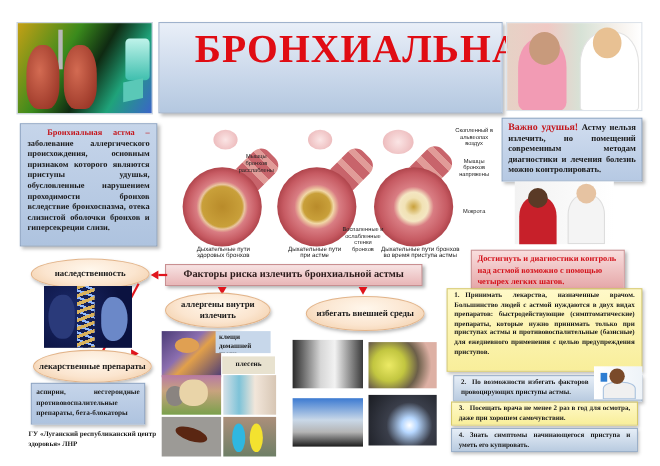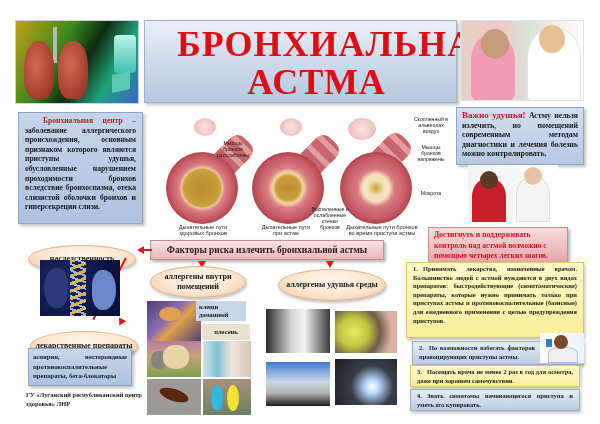--- a/index.html
+++ b/index.html
@@ -131,32 +131,31 @@
 <div class="abs lung-img">
   <div class="trachea"></div>
   <div class="lung l"></div>
   <div class="lung r"></div>
   <div class="inhaler"></div>
   <div class="inhaler2"></div>
 </div>
 
 <div class="abs title-box">
   <div class="t1">БРОНХИАЛЬНАЯ</div>
-  <div class="t2">АСТМА</div>
 </div>
 
 <div class="abs photo-top-right">
   <div class="girl"></div>
   <div class="girl-head"></div>
   <div class="doctor"></div>
   <div class="doctor-head"></div>
 </div>
 
 <div class="abs def-box">
-  <span style="display:inline-block;width:18px"></span><span class="hl">Бронхиальная центр</span><span class="hl"> –</span>
+  <span style="display:inline-block;width:18px"></span><span class="hl">Бронхиальная астма</span><span class="hl"> –</span>
   <span>заболевание аллергического происхождения, основным признаком которого являются приступы удушья, обусловленные нарушением проходимости бронхов вследствие бронхоспазма, отека слизистой оболочки бронхов и гиперсекреции слизи.</span>
 </div>
 
 <div class="abs diagram">
 
   <div class="alv" style="left:34px;top:8px"></div>
   <div class="tube" style="left:36px;top:38px"></div>
   <div class="bronch" style="left:6px;top:42px"></div>
 
   <div class="alv" style="left:120px;top:8px"></div>
@@ -206,40 +205,40 @@
 <div class="abs important">
   <span class="hl">Важно удушья!</span><span> Астму нельзя излечить, но помещений современным методам диагностики и лечения болезнь можно контролировать.</span>
 </div>
 <div class="abs photo-doctor">
   <div class="patient"></div>
   <div class="patient-head"></div>
   <div class="doc2"></div>
   <div class="doc2-head"></div>
 </div>
 
-<div class="oval" style="left:28px;top:245px;width:108px;height:28px">наследственность</div>
+<div class="oval" style="left:28px;top:235px;width:108px;height:28px">наследственность</div>
 <div class="abs factors-box">Факторы риска излечить бронхиальной астмы</div>
 
 <div class="arrow" style="left:144px;top:249px;width:8px;height:2px"></div>
 <div class="arrowhead-l" style="left:137px;top:246px"></div>
 <div class="arrow" style="left:125px;top:258px;width:2px;height:70px;transform:rotate(28deg);transform-origin:top"></div>
 <div class="arrowhead-d" style="left:117px;top:319px;transform:rotate(28deg)"></div>
 <div class="arrowhead-d" style="left:198px;top:261px"></div>
 <div class="arrowhead-d" style="left:326px;top:261px"></div>
 
-<div class="oval" style="left:150px;top:266px;width:96px;height:32px">аллергены внутри помещений</div>
-<div class="oval" style="left:278px;top:269px;width:108px;height:32px">аллергены удушья среды</div>
+<div class="oval" style="left:150px;top:266px;width:96px;height:32px">аллергены внутри излечить</div>
+<div class="oval" style="left:278px;top:269px;width:108px;height:32px">избегать внешней среды</div>
 
 <div class="abs dna-img">
   <div class="face-l"></div>
   <div class="face-r"></div>
   <div class="dna-helix"></div>
 </div>
 
-<div class="oval" style="left:30px;top:331px;width:108px;height:30px">лекарственные препараты</div>
+<div class="oval" style="left:30px;top:318px;width:108px;height:30px">лекарственные препараты</div>
 <div class="abs drugs-box">аспирин, нестероидные противовоспалительные препараты, бета-блокаторы</div>
 <div class="abs credit">ГУ «Луганский республиканский центр здоровья» ЛНР</div>
 
 <div class="ph tick-img" style="left:147px;top:301px;width:54px;height:42px">
   <div class="tick-body"></div>
 </div>
 <div class="ph tick-label" style="left:196px;top:301px;width:50px;height:20px">клещи домашней пыли</div>
 <div class="ph mold-label" style="left:202px;top:324px;width:48px;height:16px">плесень</div>
 <div class="ph pets-img" style="left:147px;top:341px;width:54px;height:36px">
   <div class="cat"></div>
@@ -252,21 +251,21 @@
 <div class="ph birds-img" style="left:203px;top:379px;width:48px;height:36px">
   <div class="bird1"></div>
   <div class="bird2"></div>
 </div>
 
 <div class="ph smoke-img" style="left:266px;top:309px;width:64px;height:44px"></div>
 <div class="ph flower-img" style="left:335px;top:311px;width:62px;height:42px"></div>
 <div class="ph factory-img" style="left:266px;top:362px;width:64px;height:44px"></div>
 <div class="ph weld-img" style="left:335px;top:359px;width:62px;height:46px"></div>
 
-<div class="abs control-box">Достигнуть и поддерживать контроль над астмой возможно с помощью четырех легких шагов.</div>
+<div class="abs control-box">Достигнуть и диагностики контроль над астмой возможно с помощью четырех легких шагов.</div>
 
 <div class="step yellow" style="left:406px;top:262px;height:76px">
   <span class="num">1.</span><span>Принимать лекарства, назначенные врачом. Большинство людей с астмой нуждаются в двух видах препаратов: быстродействующие (симптоматические) препараты, которые нужно принимать только при приступах астмы и противовоспалительные (базисные) для ежедневного применения с целью предупреждения приступов.</span>
 </div>
 <div class="step blue" style="left:412px;top:341px;width:172px;height:24px;padding-right:48px">
   <span class="num">2.</span><span>По возможности избегать факторов провоцирующих приступы астмы.</span>
 </div>
 <div class="boy-img">
   <div class="boy-body"></div>
   <div class="boy-head"></div>

